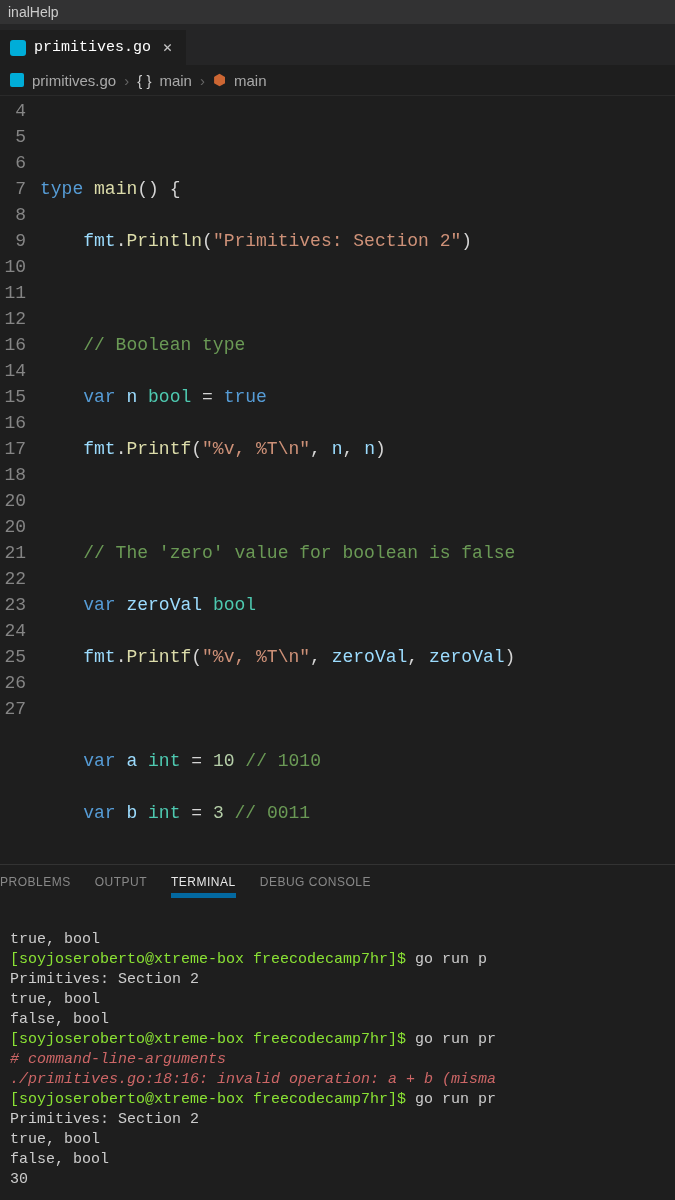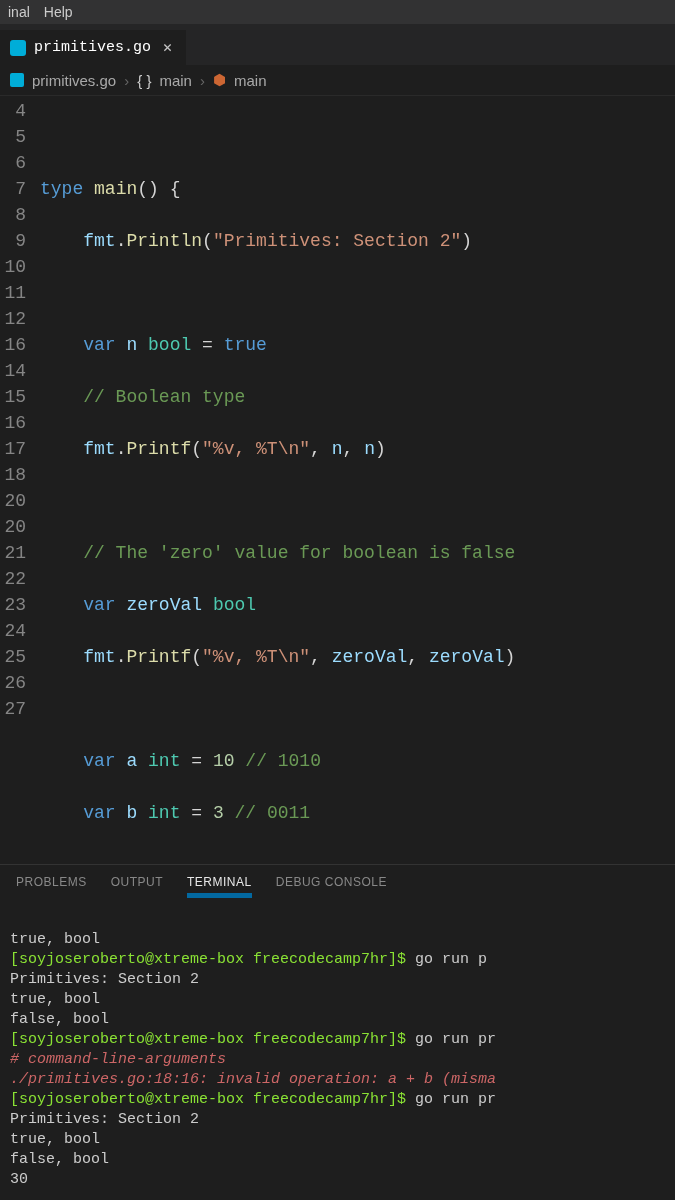--- a/index.html
+++ b/index.html
@@ -13,21 +13,20 @@
     overflow: hidden;
     display: flex;
     flex-direction: column;
   }
   .menubar {
     background: #323233;
     padding: 4px 8px;
     font-size: 14px;
     color: #cccccc;
     display: flex;
-    gap: 14px;
     font-family: -apple-system, 'Segoe UI', sans-serif;
   }
   .menu-item { cursor: pointer; }
   .tab-bar {
     background: #252526;
     display: flex;
     padding-top: 6px;
   }
   .tab {
     background: #1e1e1e;
@@ -109,21 +108,21 @@
   .const { color: #569cd6; }
   .ident { color: #9cdcfe; }
   .num { color: #b5cea8; }
   .punct { color: #d4d4d4; }
   .op { color: #d4d4d4; }
   .panel-tabs {
     background: #1e1e1e;
     border-top: 1px solid #333;
     display: flex;
     gap: 24px;
-    padding: 10px 16px 6px 16px;
+    padding: 10px 16px 6px 0;
     font-size: 12px;
     font-family: -apple-system, 'Segoe UI', sans-serif;
     letter-spacing: 0.5px;
   }
   .panel-tab {
     color: #888;
     cursor: pointer;
     padding-bottom: 4px;
   }
   .panel-tab.active {
@@ -195,22 +194,22 @@
     <div>24</div>
     <div>25</div>
     <div>26</div>
     <div>27</div>
   </div>
   <div class="code">
 <span class="code-line"> </span>
 <span class="code-line"><span class="kw">type</span> <span class="fn-name">main</span><span class="punct">()</span> <span class="punct">{</span></span>
 <span class="code-line">    <span class="ident">fmt</span>.<span class="fn-name">Println</span>(<span class="str">"Primitives: Section 2"</span>)</span>
 <span class="code-line"> </span>
+<span class="code-line">    <span class="cmt">// Boolean type</span></span>
 <span class="code-line">    <span class="kw">var</span> <span class="ident">n</span> <span class="type">bool</span> <span class="op">=</span> <span class="const">true</span></span>
-<span class="code-line">    <span class="cmt">// Boolean type</span></span>
 <span class="code-line">    <span class="ident">fmt</span>.<span class="fn-name">Printf</span>(<span class="str">"%v, %T\n"</span>, <span class="ident">n</span>, <span class="ident">n</span>)</span>
 <span class="code-line"> </span>
 <span class="code-line">    <span class="cmt">// The 'zero' value for boolean is false</span></span>
 <span class="code-line">    <span class="kw">var</span> <span class="ident">zeroVal</span> <span class="type">bool</span></span>
 <span class="code-line">    <span class="ident">fmt</span>.<span class="fn-name">Printf</span>(<span class="str">"%v, %T\n"</span>, <span class="ident">zeroVal</span>, <span class="ident">zeroVal</span>)</span>
 <span class="code-line"> </span>
 <span class="code-line">    <span class="kw">var</span> <span class="ident">a</span> <span class="type">int</span> <span class="op">=</span> <span class="num">10</span> <span class="cmt">// 1010</span></span>
 <span class="code-line">    <span class="kw">var</span> <span class="ident">b</span> <span class="type">int</span> <span class="op">=</span> <span class="num">3</span> <span class="cmt">// 0011</span></span>
 
 

